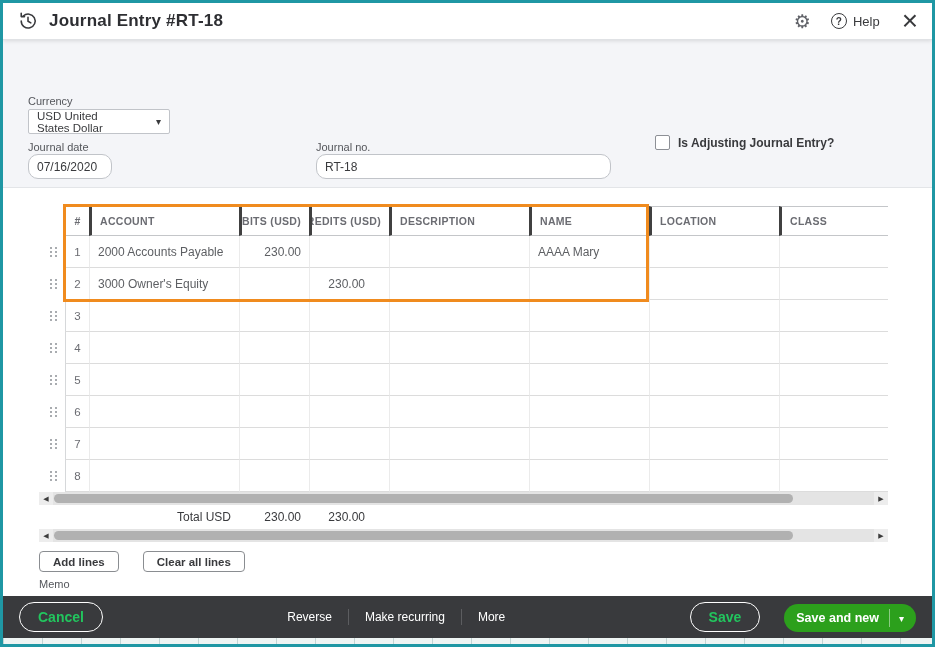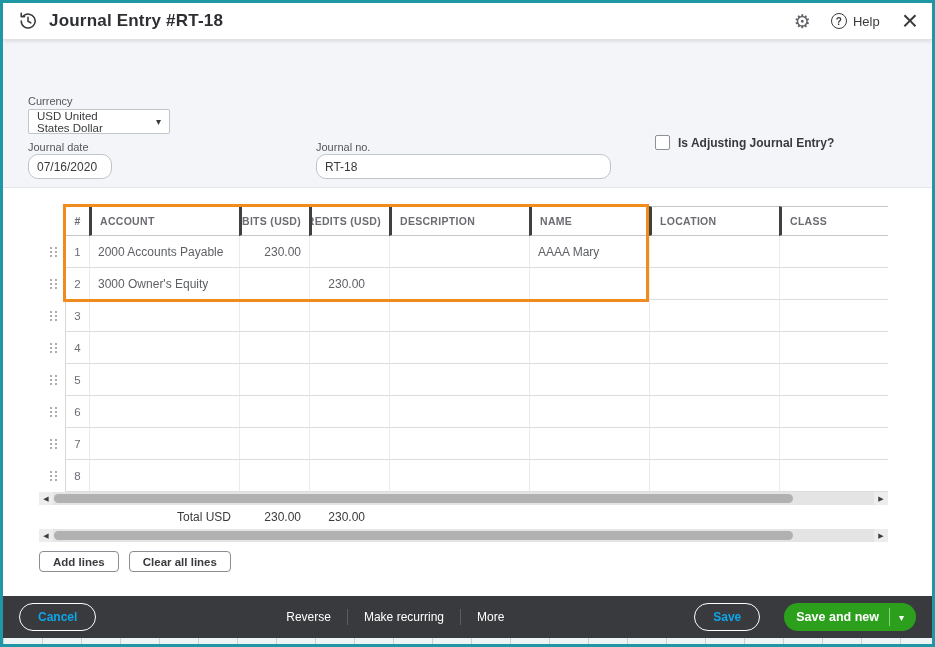--- a/index.html
+++ b/index.html
@@ -87,35 +87,35 @@
   
   .hscroll{height:13px;display:flex;align-items:center;background:#ededed;margin-top:0;cursor:pointer;}
   .sb-ar{flex:0 0 14px;font-size:7px;color:#3c3c3c;text-align:center;line-height:13px;}
   .sb-track{flex:1;height:13px;background:#e4e4e4;position:relative;}
   .sb-thumb{position:absolute;left:1px;top:2px;height:9px;width:90%;background:#b1b1b1;border-radius:5px;}
   .totalrow .tt{
     height:24px;display:flex;align-items:center;padding:0 8px;font-size:12px;color:#393a3d;
     white-space:nowrap;
   }
   .totalrow .rt{justify-content:flex-end;}
-  .btnrow{margin-top:9px;display:flex;gap:10px;align-items:center;}
+  .btnrow{margin-top:9px;display:flex;gap:24px;align-items:center;}
   .ghostbtn{
     background:#fff;border:1px solid #8a8d91;border-radius:4px;height:21px;
     font-size:11.5px;font-weight:bold;color:#393a3d;padding:0 13px;cursor:pointer;
     font-family:"Liberation Sans",sans-serif;
   }
   .memolbl{margin-top:6px;font-size:11px;color:#54565b;}
   
   .ftr{
     height:42px;flex:0 0 42px;background:var(--footer);display:flex;align-items:center;
     padding:0 16px;position:relative;z-index:4;
   }
   .pillbtn{
-    background:transparent;border:1.5px solid #fff;border-radius:16px;color:#0ea5e9;
-    font-size:12px;font-weight:bold;padding:6px 18px;cursor:pointer;
+    background:transparent;border:1.5px solid #fff;border-radius:16px;color:#22c55e;
+    font-size:14px;font-weight:bold;padding:6px 18px;cursor:pointer;
     font-family:"Liberation Sans",sans-serif;
   }
   .ftr-center{margin:0 auto;display:flex;align-items:center;gap:16px;}
   .ftr-link{font-size:12px;color:#fff;cursor:pointer;white-space:nowrap;}
   .vline{width:1px;height:16px;background:#5c5d60;}
   .savewrap{display:flex;align-items:flex-end;gap:24px;}
   .greenbtn{
     background:var(--green);border:none;border-radius:16px;color:#fff;display:flex;align-items:center;
     padding:0 12px;height:28px;cursor:pointer;font-family:"Liberation Sans",sans-serif;
   }
@@ -322,20 +322,21 @@
         <span class="sb-thumb"></span>
       </span>
       <span class="sb-ar">▶</span>
     </div>
 
     <div class="btnrow">
       <button class="ghostbtn">Add lines</button>
       <button class="ghostbtn">Clear all lines</button>
     </div>
 
+    <div class="memolbl">Memo</div>
   </div>
 
   <div class="ftr">
     <button class="pillbtn">Cancel</button>
     <div class="ftr-center">
       <span class="ftr-link">Reverse</span>
       <span class="vline"></span>
       <span class="ftr-link">Make recurring</span>
       <span class="vline"></span>
       <span class="ftr-link">More</span>

